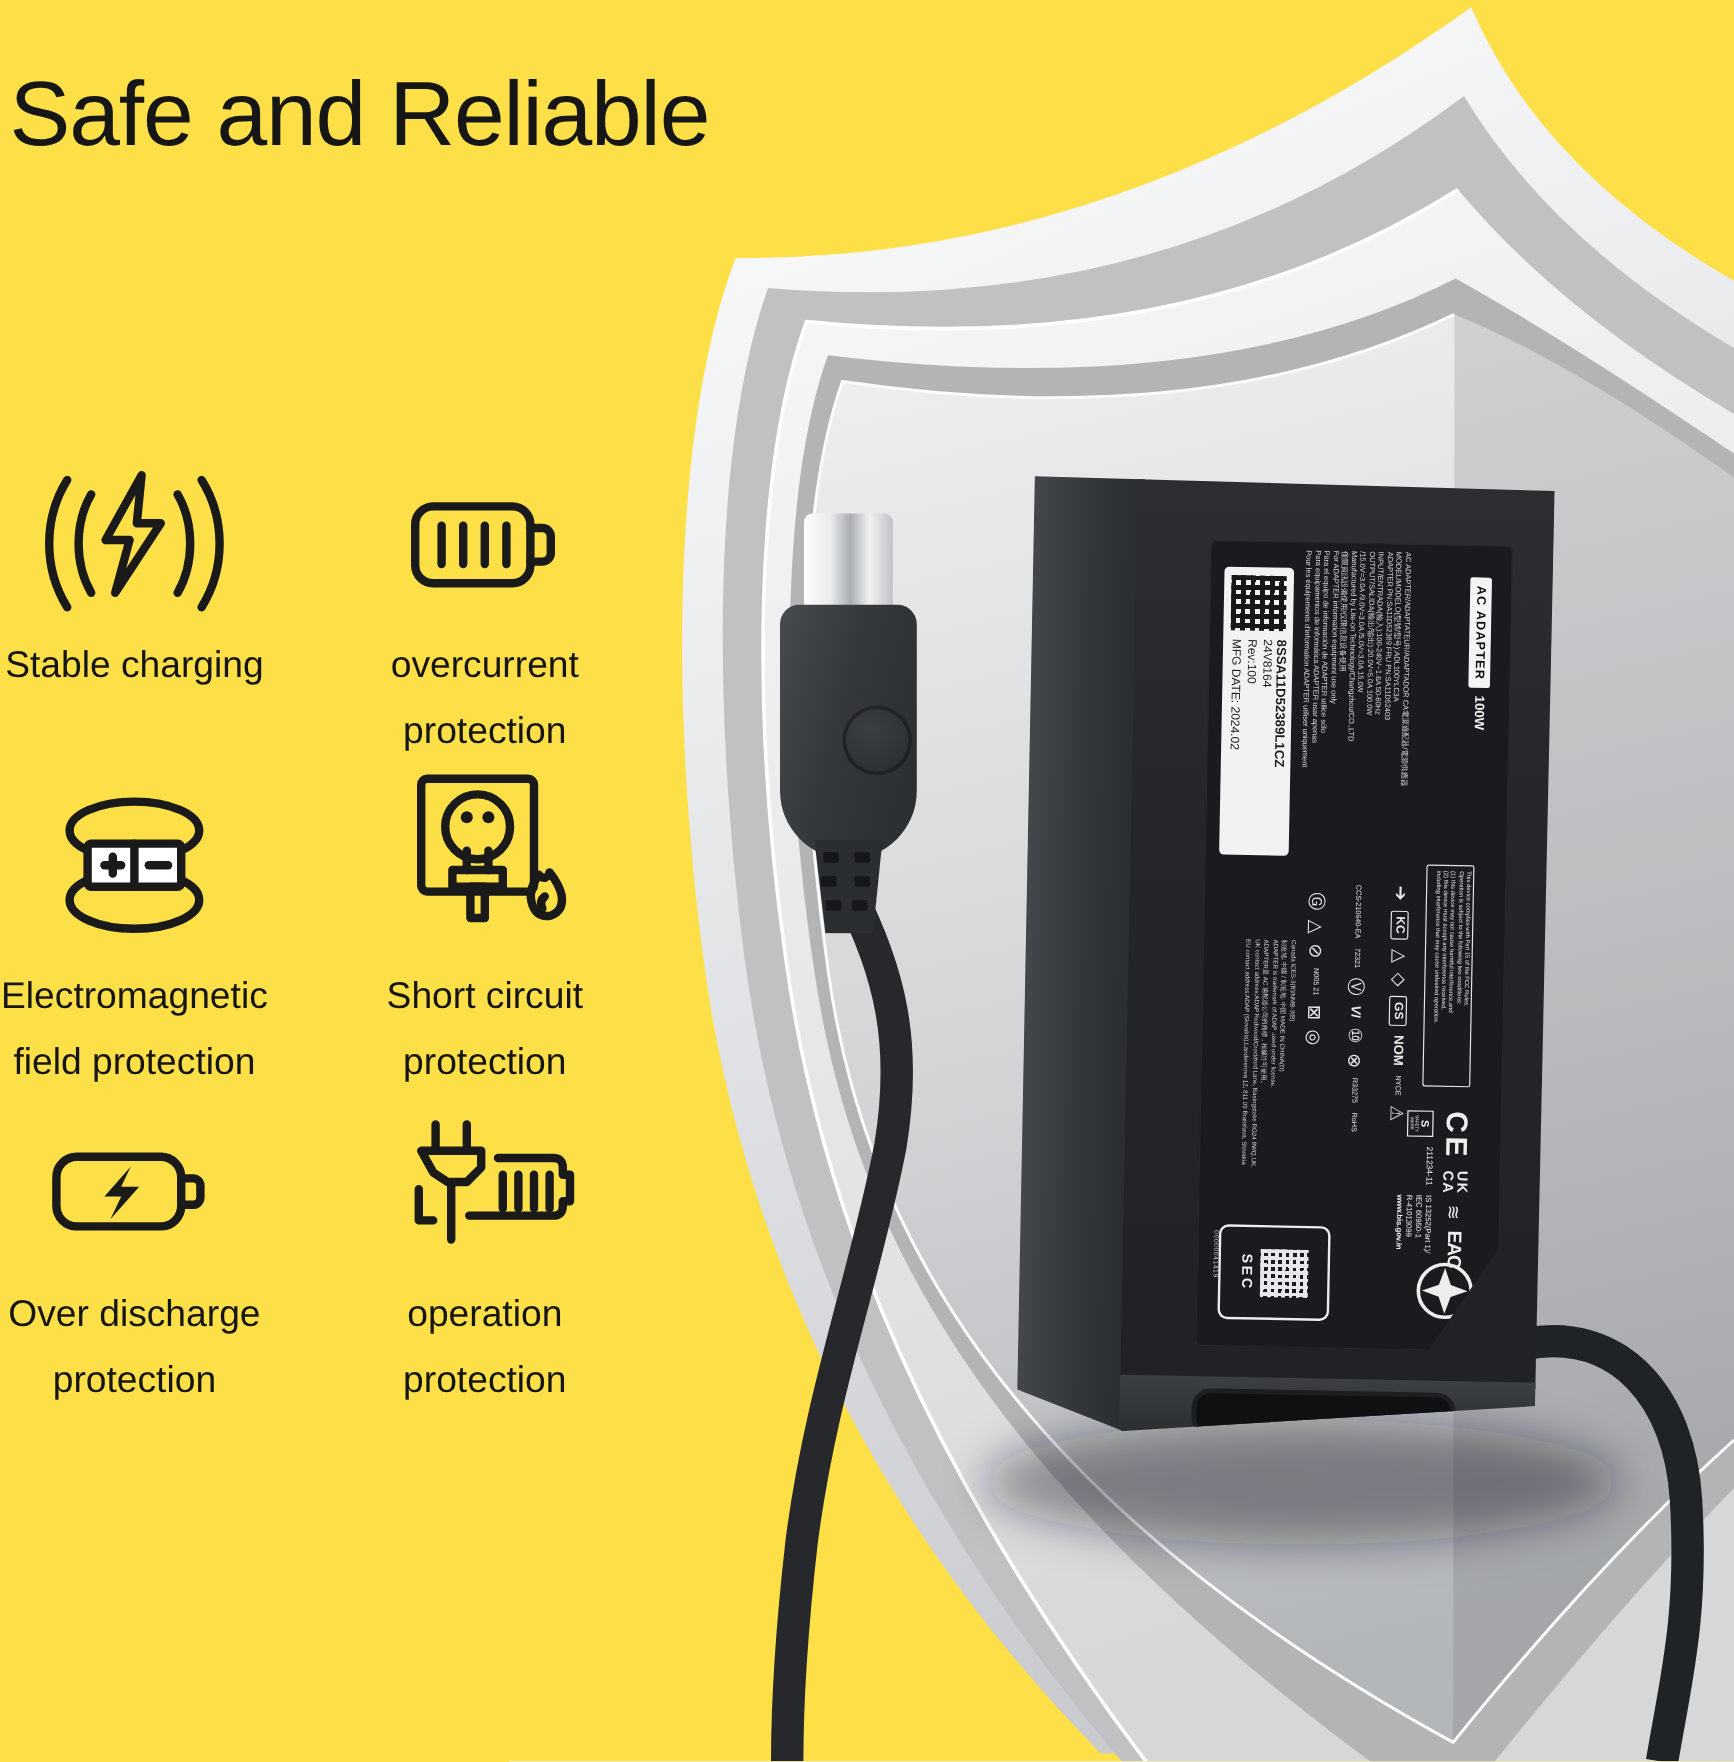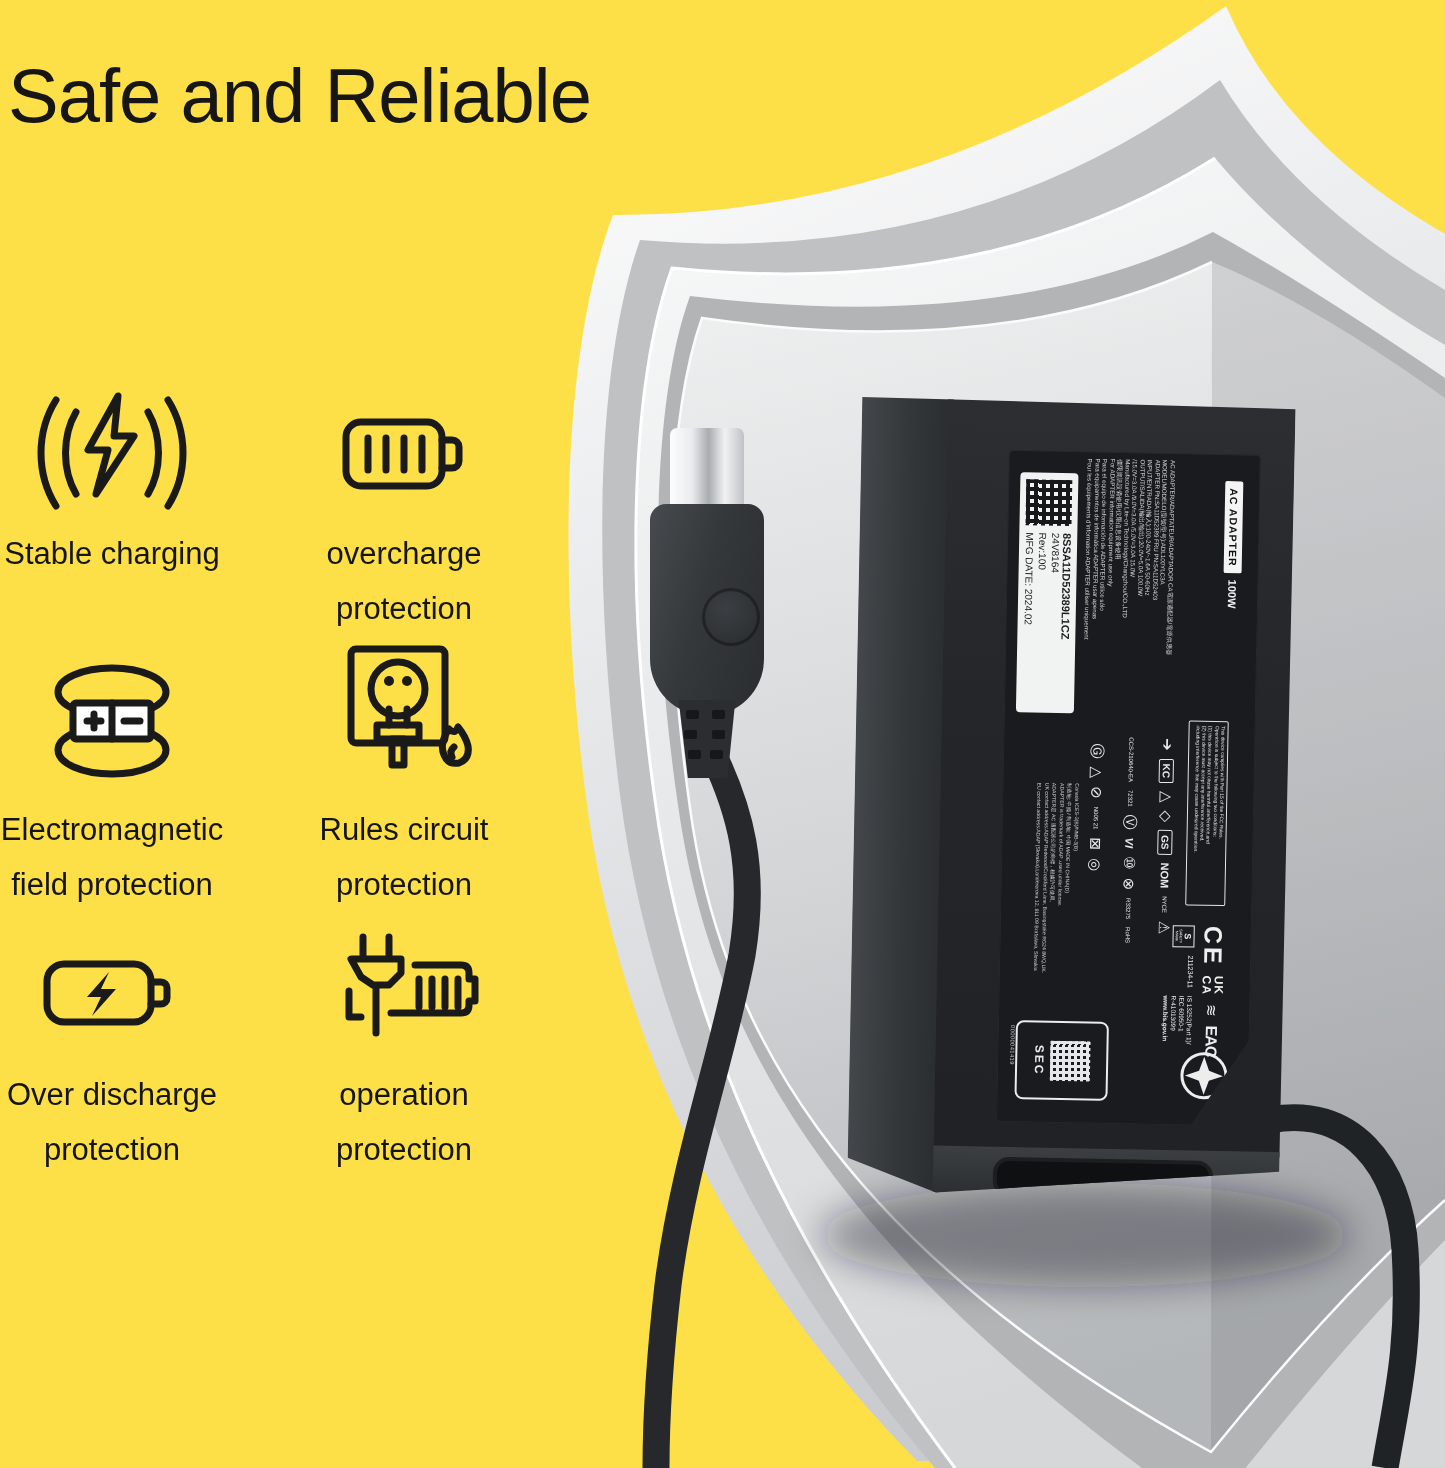--- a/index.html
+++ b/index.html
@@ -162,21 +162,21 @@
   </div>
 
   <div class="feature f-b1">
     <div class="ficon">
       <svg width="132" height="96" viewBox="0 0 132 96">
         <rect class="ic" x="8" y="16" width="96" height="64" rx="15"></rect>
         <path class="ic" d="M104,34 h10 a7,7 0 0 1 7,7 v14 a7,7 0 0 1 -7,7 h-10"></path>
         <path class="ic" d="M30,32 v32 M48,32 v32 M66,32 v32 M84,32 v32"></path>
       </svg>
     </div>
-    <div class="flabel">overcharge</div>
+    <div class="flabel">overcurrent</div>
     <div class="flabel">protection</div>
   </div>
 
   <div class="feature f-a2">
     <div class="ficon">
       <svg width="170" height="150" viewBox="0 0 170 150">
         <ellipse class="ic" cx="85" cy="46" rx="54" ry="24"></ellipse>
         <ellipse class="ic" cx="85" cy="104" rx="54" ry="24"></ellipse>
         <rect x="46" y="57" width="78" height="36" rx="3" fill="#ffffff" stroke="#1a1a1a" stroke-width="7"></rect>
         <path class="ic" d="M85,57 v36"></path>
@@ -195,21 +195,21 @@
         <circle class="ic" cx="69" cy="48" r="27"></circle>
         <circle class="icf" cx="60" cy="40" r="5"></circle>
         <circle class="icf" cx="78" cy="40" r="5"></circle>
         <path class="ic" d="M60,68 v16 M78,68 v16"></path>
         <path class="ic" d="M48,84 h42 v14 h-42 z"></path>
         <path class="ic" d="M63,98 h12 v26 h-12 z"></path>
         <path class="ic" d="M120,88 Q110,102 115,114 Q119,124 130,122 Q141,118 139,105 Q137,96 129,86 Q126,94 120,88 Z"></path>
         <path class="ic" d="M123,116 q-3,-6 2,-10"></path>
       </svg>
     </div>
-    <div class="flabel">Rules circuit</div>
+    <div class="flabel">Short circuit</div>
     <div class="flabel">protection</div>
   </div>
 
   <div class="feature f-a3">
     <div class="ficon">
       <svg width="150" height="104" viewBox="0 0 150 104">
         <rect class="ic" x="10" y="22" width="104" height="58" rx="17"></rect>
         <path class="ic" d="M114,40 h10 a6,6 0 0 1 6,6 v10 a6,6 0 0 1 -6,6 h-10"></path>
         <path class="icf" d="M72,30 L50,55 L64,55 L55,74 L79,47 L64,47 Z"></path>
       </svg>

